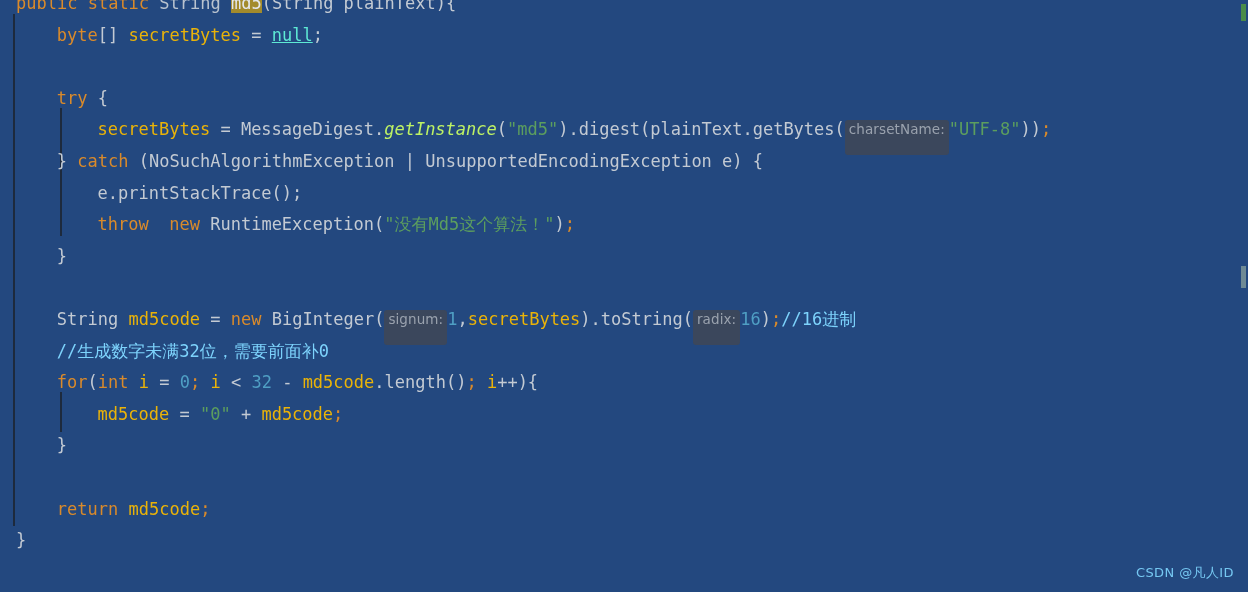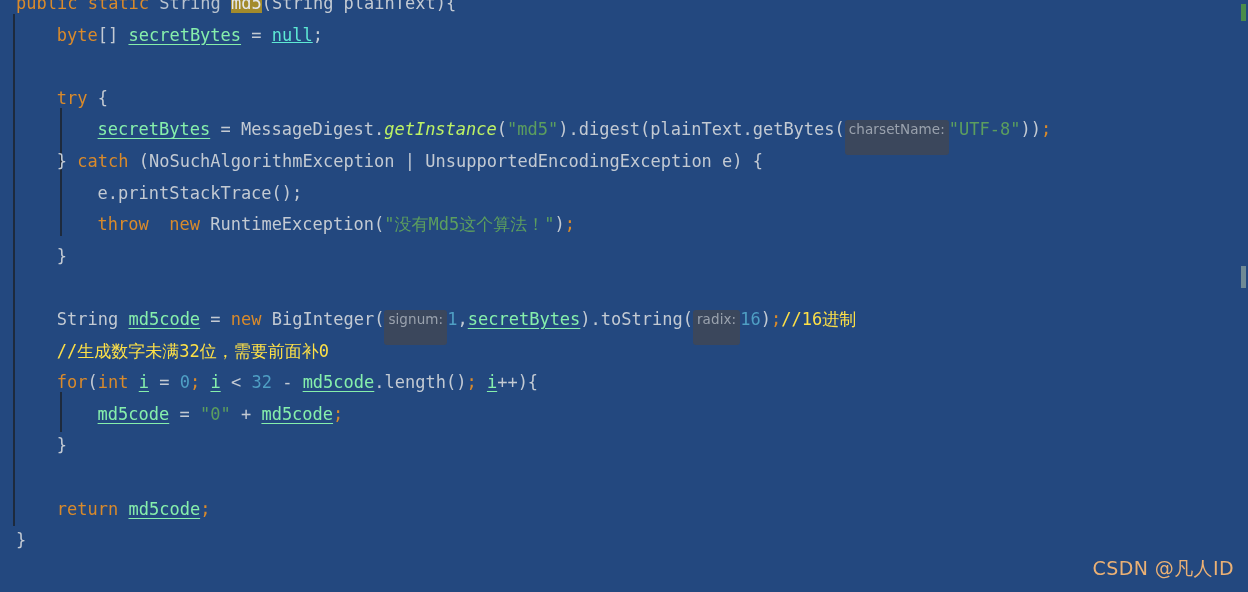--- a/index.html
+++ b/index.html
@@ -52,23 +52,23 @@
     background: #1d2a3d;
     z-index: 0;
   }
 
   
   .kw   { color: #d98a2b; }          
   .tp   { color: #b9c3cf; }          
   .pl   { color: #c3cad3; }          
   .str  { color: #5c9e5e; }          
   .num  { color: #4f9fc4; }          
-  .cmt  { color: #fde047; margin-top: 24px; }          
+  .cmt  { color: #7dd3fc; margin-top: 24px; }          
   .mth  { color: #bef264; font-style: italic; }  
-  .fld  { color: #86efac; text-decoration: underline; text-underline-offset: 3px; }  
+  .fld  { color: #eab308; text-underline-offset: 3px; }  
   .nul  { color: #5eead4; text-decoration: underline; }          
   .semi { color: #d98a2b; }          
   .hl   { background: #a38b2c; color: #e4e7ec; } 
 
   
   .hint {
     background: #3b475c;
     color: #9aa2ae;
     font-size: 13.5px;
     font-family: "DejaVu Sans", "Liberation Sans", sans-serif;
@@ -84,22 +84,22 @@
     right: 2px;
     width: 5px;
     z-index: 5;
   }
 
   
   .watermark {
     position: absolute;
     right: 14px;
     bottom: 10px;
-    color: #fdba74;
-    font-size: 19px;
+    color: #7dd3fc;
+    font-size: 13px;
     font-family: "DejaVu Sans", "Liberation Sans", sans-serif;
     letter-spacing: 0.4px;
     opacity: 0.92;
     z-index: 10;
     user-select: none;
   }
 </style>
 </head>
 <body>
 

